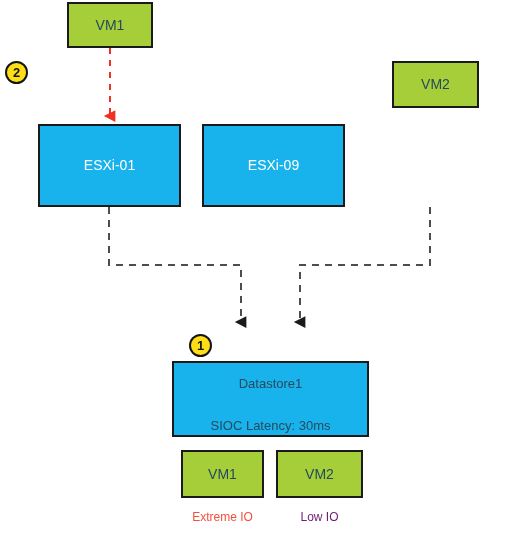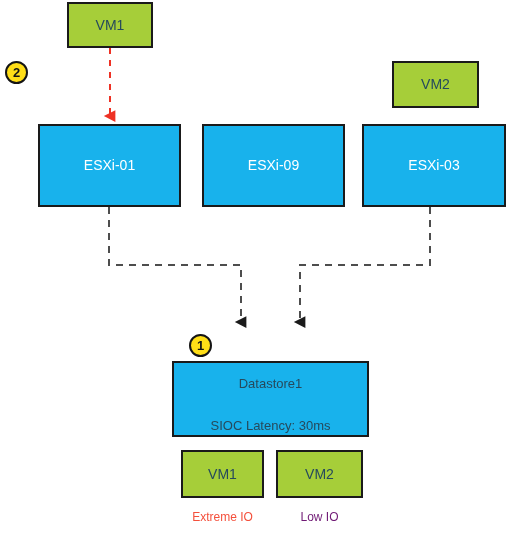--- a/index.html
+++ b/index.html
@@ -124,23 +124,20 @@
   </div>
 
   <div class="node-box node-host" style="left:38px; top:124px; width:143px; height:83px; font-size:14px;">
     <span class="node-label">ESXi-01</span>
   </div>
 
   <div class="node-box node-host" style="left:202px; top:124px; width:143px; height:83px; font-size:14px;">
     <span class="node-label">ESXi-09</span>
   </div>
 
-  <div class="node-box node-host" style="left:362px; top:124px; width:144px; height:83px; font-size:14px;">
-    <span class="node-label">ESXi-03</span>
-  </div>
 
   <div class="node-box node-datastore" style="left:172px; top:361px; width:197px; height:76px; font-size:13px; padding-top:12px;">
     <span class="node-label">Datastore1</span>
     <span class="node-label">SIOC Latency: 30ms</span>
   </div>
 
   <div class="node-box node-vm" style="left:181px; top:450px; width:83px; height:48px; font-size:14px;">
     <span class="node-label">VM1</span>
   </div>
 

